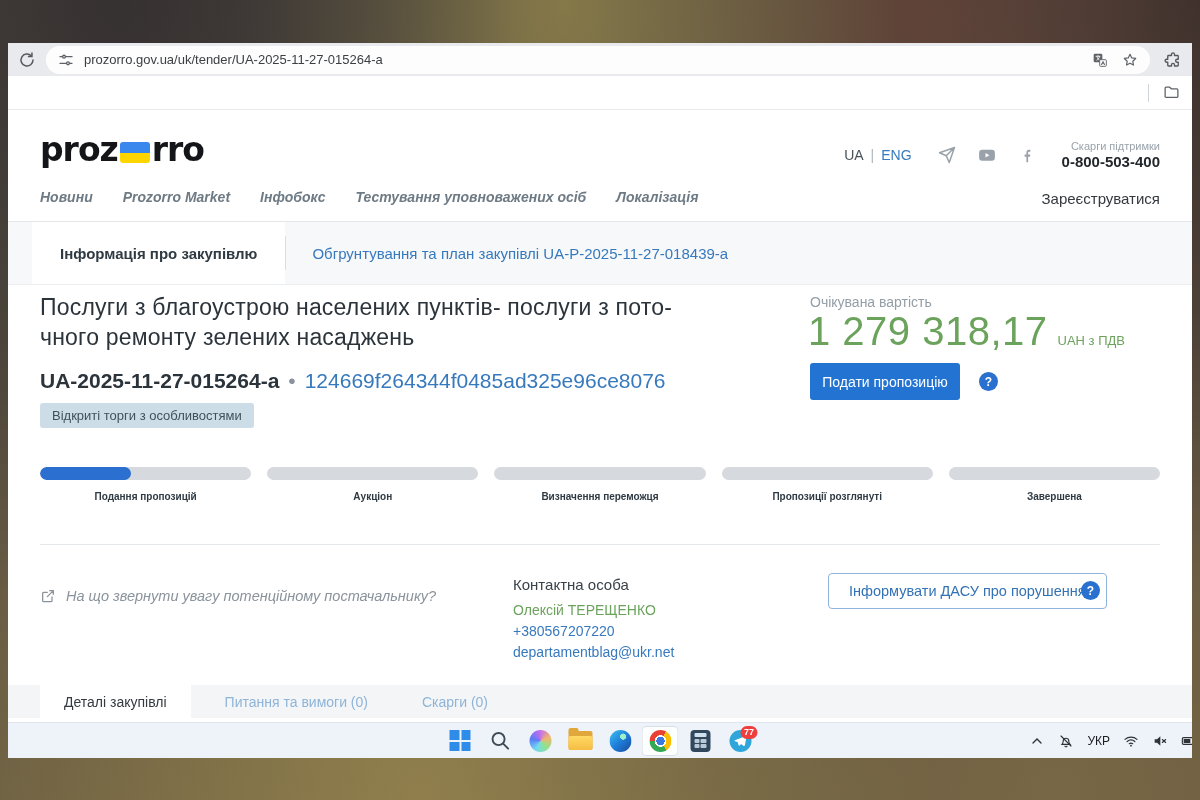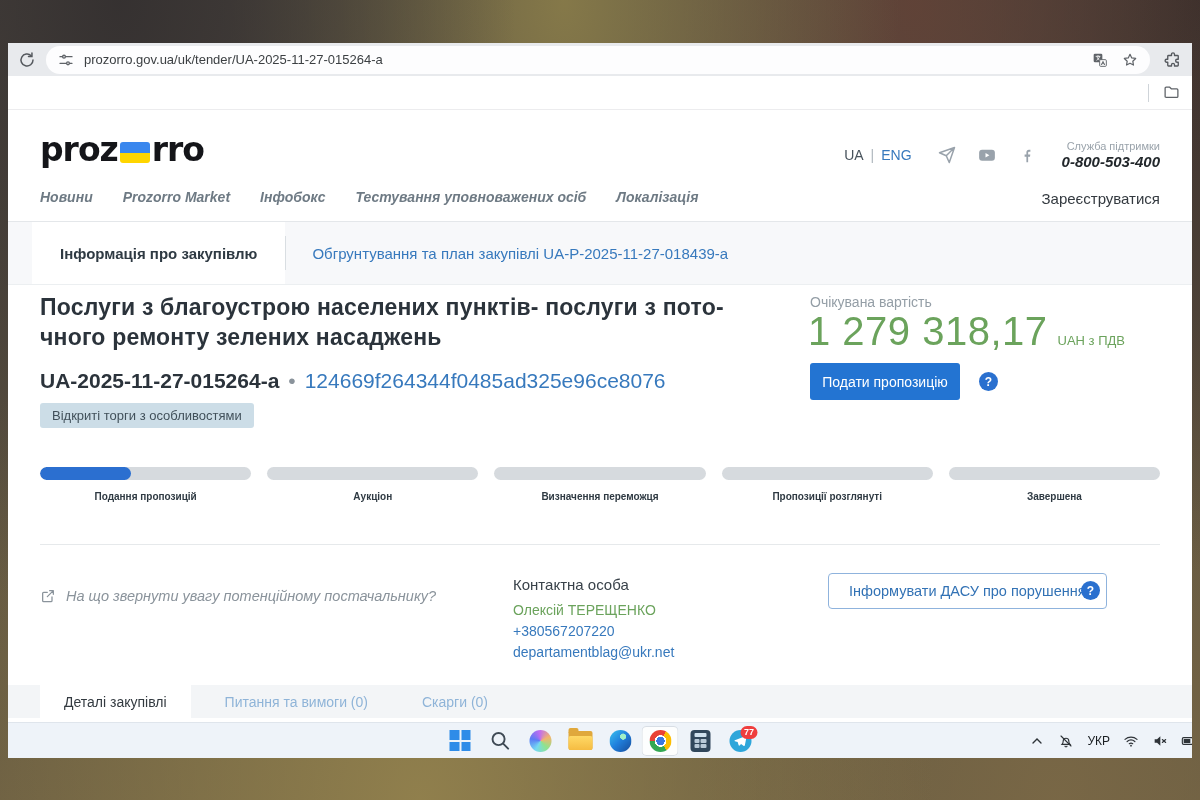--- a/index.html
+++ b/index.html
@@ -54,36 +54,36 @@
   .logo-flag .fy { height:48%; background:var(--flag-yellow,#ffd500); }
   .header-right { position:absolute; right:32px; top:30px; display:flex; align-items:center; gap:26px; }
   .lang { font-size:14px; color:#47525b; display:flex; gap:7px; align-items:center; }
   .lang .sep { color:#aeb6bd; }
   .lang-link { color:var(--link-blue,#3779bd); cursor:pointer; }
   .socials { display:flex; gap:22px; align-items:center; color:#99a2ab; }
   .soc-icon { width:18px; height:18px; }
   .soc-icon svg { width:100%; height:100%; display:block; }
   .support { text-align:right; }
   .support-label { font-size:11px; color:#9aa3ab; }
-  .support-phone { font-size:15px; font-weight:700; color:#22272b; margin-top:1px;font-style:italic; }
+  .support-phone { font-size:15px; font-weight:700; color:#22272b; margin-top:1px; }
   .main-nav { position:absolute; left:32px; bottom:16px; display:flex; gap:30px;font-style:italic; }
   .main-nav span { font-size:14px; font-weight:600; color:#6e7a84; cursor:pointer; }
   .register { position:absolute; right:32px; bottom:14px; font-size:15px; color:#343a40; cursor:pointer; }
 
   
   .top-tabs { height:63px; background:#f7f8fa; border-bottom:1px solid #eceff1; display:flex; align-items:stretch; flex:none; }
   .top-tab-active { background:#fff; margin-left:24px; padding:0 28px; display:flex; align-items:center;
     font-size:15px; font-weight:600; color:#2f3a43; cursor:pointer; }
   .top-tab-sep { width:1px; background:#d9dee2; margin:14px 0; }
   .top-tab-link { display:flex; align-items:center; padding:0 26px; font-size:15px; color:var(--link-blue,#3779bd); cursor:pointer; }
 
   
   .main { flex:1; position:relative; }
   .title { position:absolute; left:32px; top:7px; width:760px; font-size:23px; line-height:30px;
-    font-weight:700; color:#2b333b; letter-spacing:.2px; }
+    font-weight:400; color:#2b333b; letter-spacing:.2px; }
   .id-row { position:absolute; left:32px; top:84px; font-size:21px; display:flex; gap:9px; align-items:center; }
   .id-code { font-weight:700; color:#2b333b; }
   .id-dot { color:#8a939b; }
   .id-hash { color:var(--link-blue,#3779bd); cursor:pointer; }
   .badge { position:absolute; left:32px; top:118px; background:var(--badge-bg,#ccdde7); color:#41505a;
     font-size:13px; padding:5px 12px; border-radius:3px; }
 
   .value-label { position:absolute; left:802px; top:9px; font-size:14px; color:#949ea6; }
   .value-row { position:absolute; left:800px; top:24px; display:flex; align-items:baseline; gap:10px; }
   .value-num { font-size:40px; color:var(--brand-green,#6ba35c); letter-spacing:.5px; }
@@ -249,21 +249,21 @@
                 <path d="M10 9.3v6l5.2-3z" fill="#fff"></path>
               </svg>
           </span>
           <span class="soc-icon">
             <svg viewBox="0 0 24 24" fill="currentColor">
                 <path d="M13.5 21.5v-7.2h2.5l.4-3h-2.9V9.2c0-.9.3-1.5 1.6-1.5h1.4V5c-.3 0-1.1-.1-2-.1-2 0-3.3 1.2-3.3 3.4v3H8.8v3h2.4v7.2z"></path>
               </svg>
           </span>
         </span>
         <span class="support">
-          <div class="support-label">Служба підтримки</div>
+          <div class="support-label">Скарги підтримки</div>
           <div class="support-phone">0-800-503-400</div>
         </span>
       </div>
 
       <div class="main-nav">
         <span>Новини</span>
         <span>Prozorro Market</span>
         <span>Інфобокс</span>
         <span>Тестування уповноважених осіб</span>
         <span>Локалізація</span>

